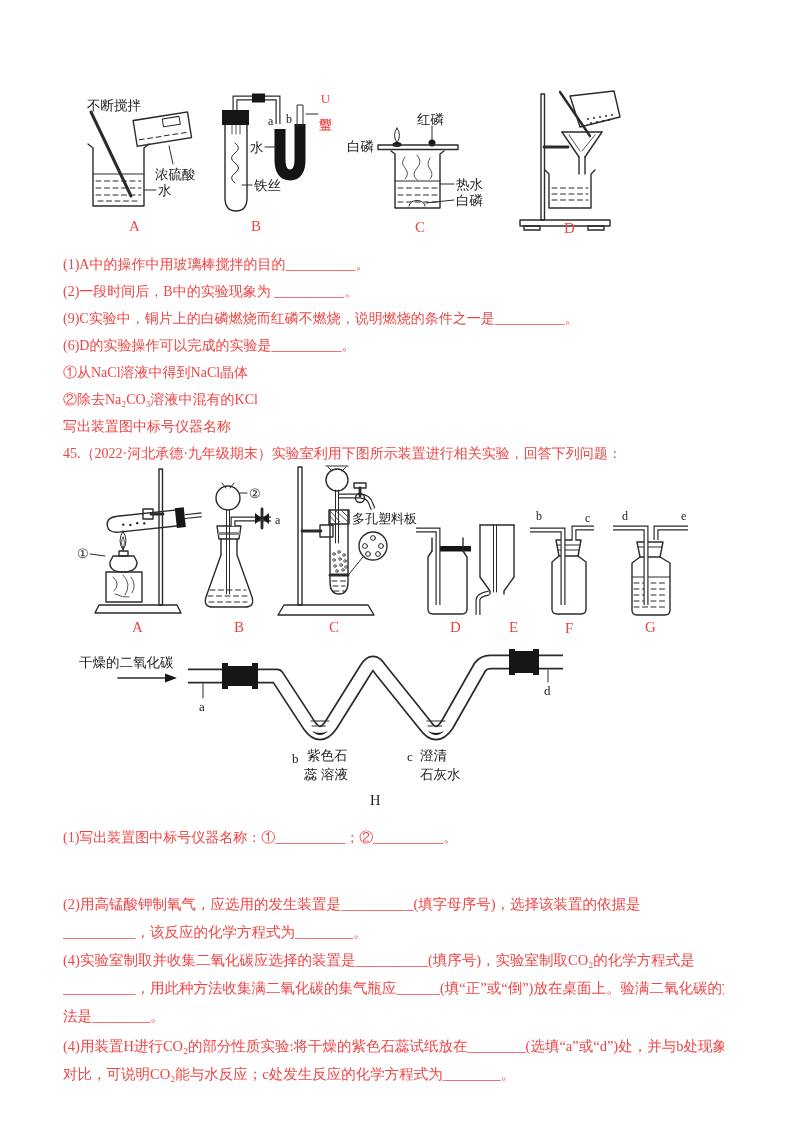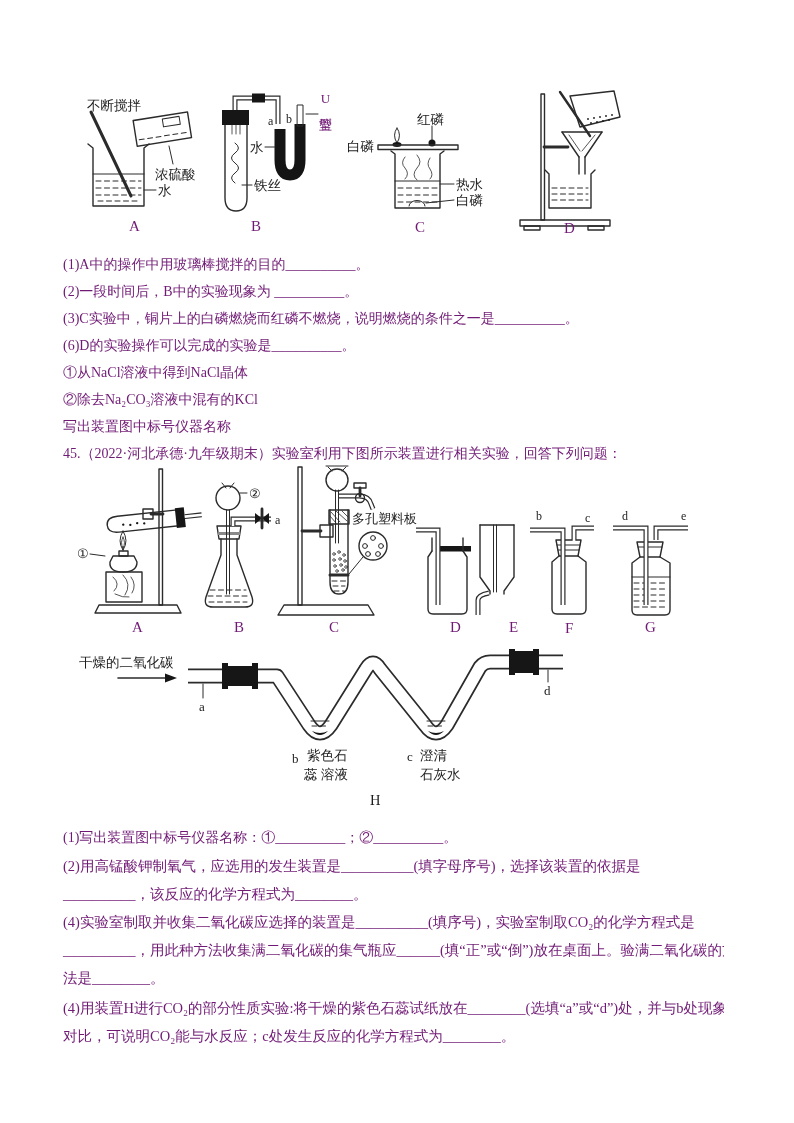--- a/index.html
+++ b/index.html
@@ -1,19 +1,19 @@
 <!DOCTYPE html>
 <html><head>
 <meta charset="utf-8">
 <style>
   html,body{margin:0;padding:0;background:#fff;}
   .page{position:relative;width:724px;height:1123px;background:#fff;overflow:hidden;
-        font-family:"Liberation Serif","DejaVu Serif",serif;color:#701a75;text-decoration:underline;}
+        font-family:"Liberation Serif","DejaVu Serif",serif;color:#ef4444;text-decoration:underline;}
   .line{position:absolute;font-size:14px;line-height:27px;white-space:nowrap;}
-  .para{position:absolute;font-size:14.5px;line-height:28px;width:678px;}
+  .para{position:absolute;font-size:14.5px;line-height:28px;width:678px;margin-top:38px;}
   .cap{position:absolute;font-size:15px;line-height:15px;}
   .vert{position:absolute;font-size:13px;writing-mode:vertical-rl;text-orientation:upright;letter-spacing:1px;line-height:15px;}
   svg{position:absolute;overflow:visible;}
   svg text{font-family:"Liberation Serif","DejaVu Serif",serif;fill:#1d1d1d;font-size:13px;}
   .t12{font-size:12px}.t135{font-size:13.5px}.t145{font-size:14.5px}
   .k{stroke:#2b2b2b;stroke-width:1.4;fill:none;stroke-linecap:round;stroke-linejoin:round}
   .kthin{stroke-width:1}
   .kfine{stroke-width:.8}
   .kthick{stroke-width:2.8}
   .dsh{stroke-dasharray:5 3.5}
@@ -123,21 +123,21 @@
       <circle class="blk" cx="75" cy="33" r=".9"></circle>
     <circle class="blk" cx="81" cy="32" r=".9"></circle>
       <circle class="blk" cx="87" cy="31" r=".9"></circle>
       <circle class="blk" cx="93" cy="30" r=".9"></circle>
     <line class="k" style="stroke-width:2.4" x1="44" y1="2" x2="74" y2="46"></line>
   </svg>
   <div class="cap" style="left:564px;top:221px">D</div>
 
   <div class="line" style="left:63px;top:251px">(1)A中的操作中用玻璃棒搅拌的目的__________。</div>
   <div class="line" style="left:63px;top:278px">(2)一段时间后，B中的实验现象为 __________。</div>
-  <div class="line" style="left:63px;top:305px">(3)C实验中，铜片上的白磷燃烧而红磷不燃烧，说明燃烧的条件之一是__________。</div>
+  <div class="line" style="left:63px;top:305px">(9)C实验中，铜片上的白磷燃烧而红磷不燃烧，说明燃烧的条件之一是__________。</div>
   <div class="line" style="left:63px;top:332px">(6)D的实验操作可以完成的实验是__________。</div>
   <div class="line" style="left:63px;top:359px">①从NaCl溶液中得到NaCl晶体</div>
   <div class="line" style="left:63px;top:386px">②除去Na₂CO₃溶液中混有的KCl</div>
   <div class="line" style="left:63px;top:413px">写出装置图中标号仪器名称</div>
   <div class="line" style="left:63px;top:440px">45.（2022·河北承德·九年级期末）实验室利用下图所示装置进行相关实验，回答下列问题：</div>
 
   <svg style="left:73px;top:465px" width="134" height="152" viewBox="0 0 134 152">
     <rect class="k" fill="#fff" x="86" y="4" width="3.5" height="136"></rect>
     <polygon class="k" fill="#fff" points="26,140 104,140 108,148 22,148"></polygon>
     <rect class="k" x="70" y="44" width="10" height="10"></rect>

